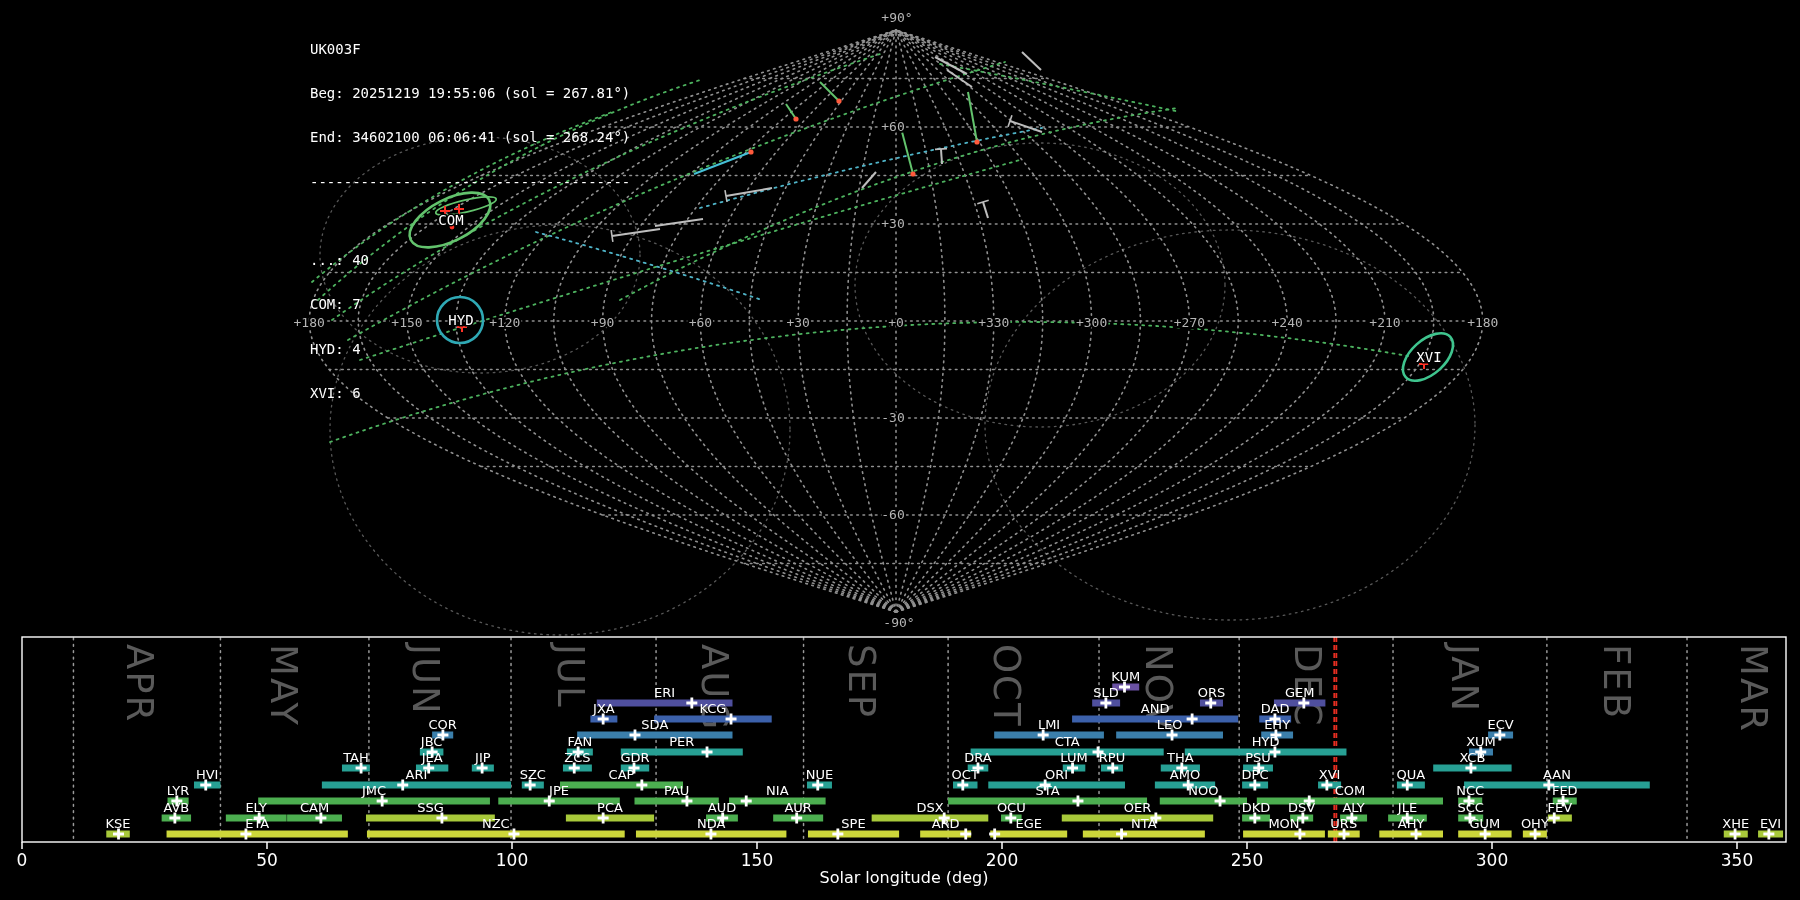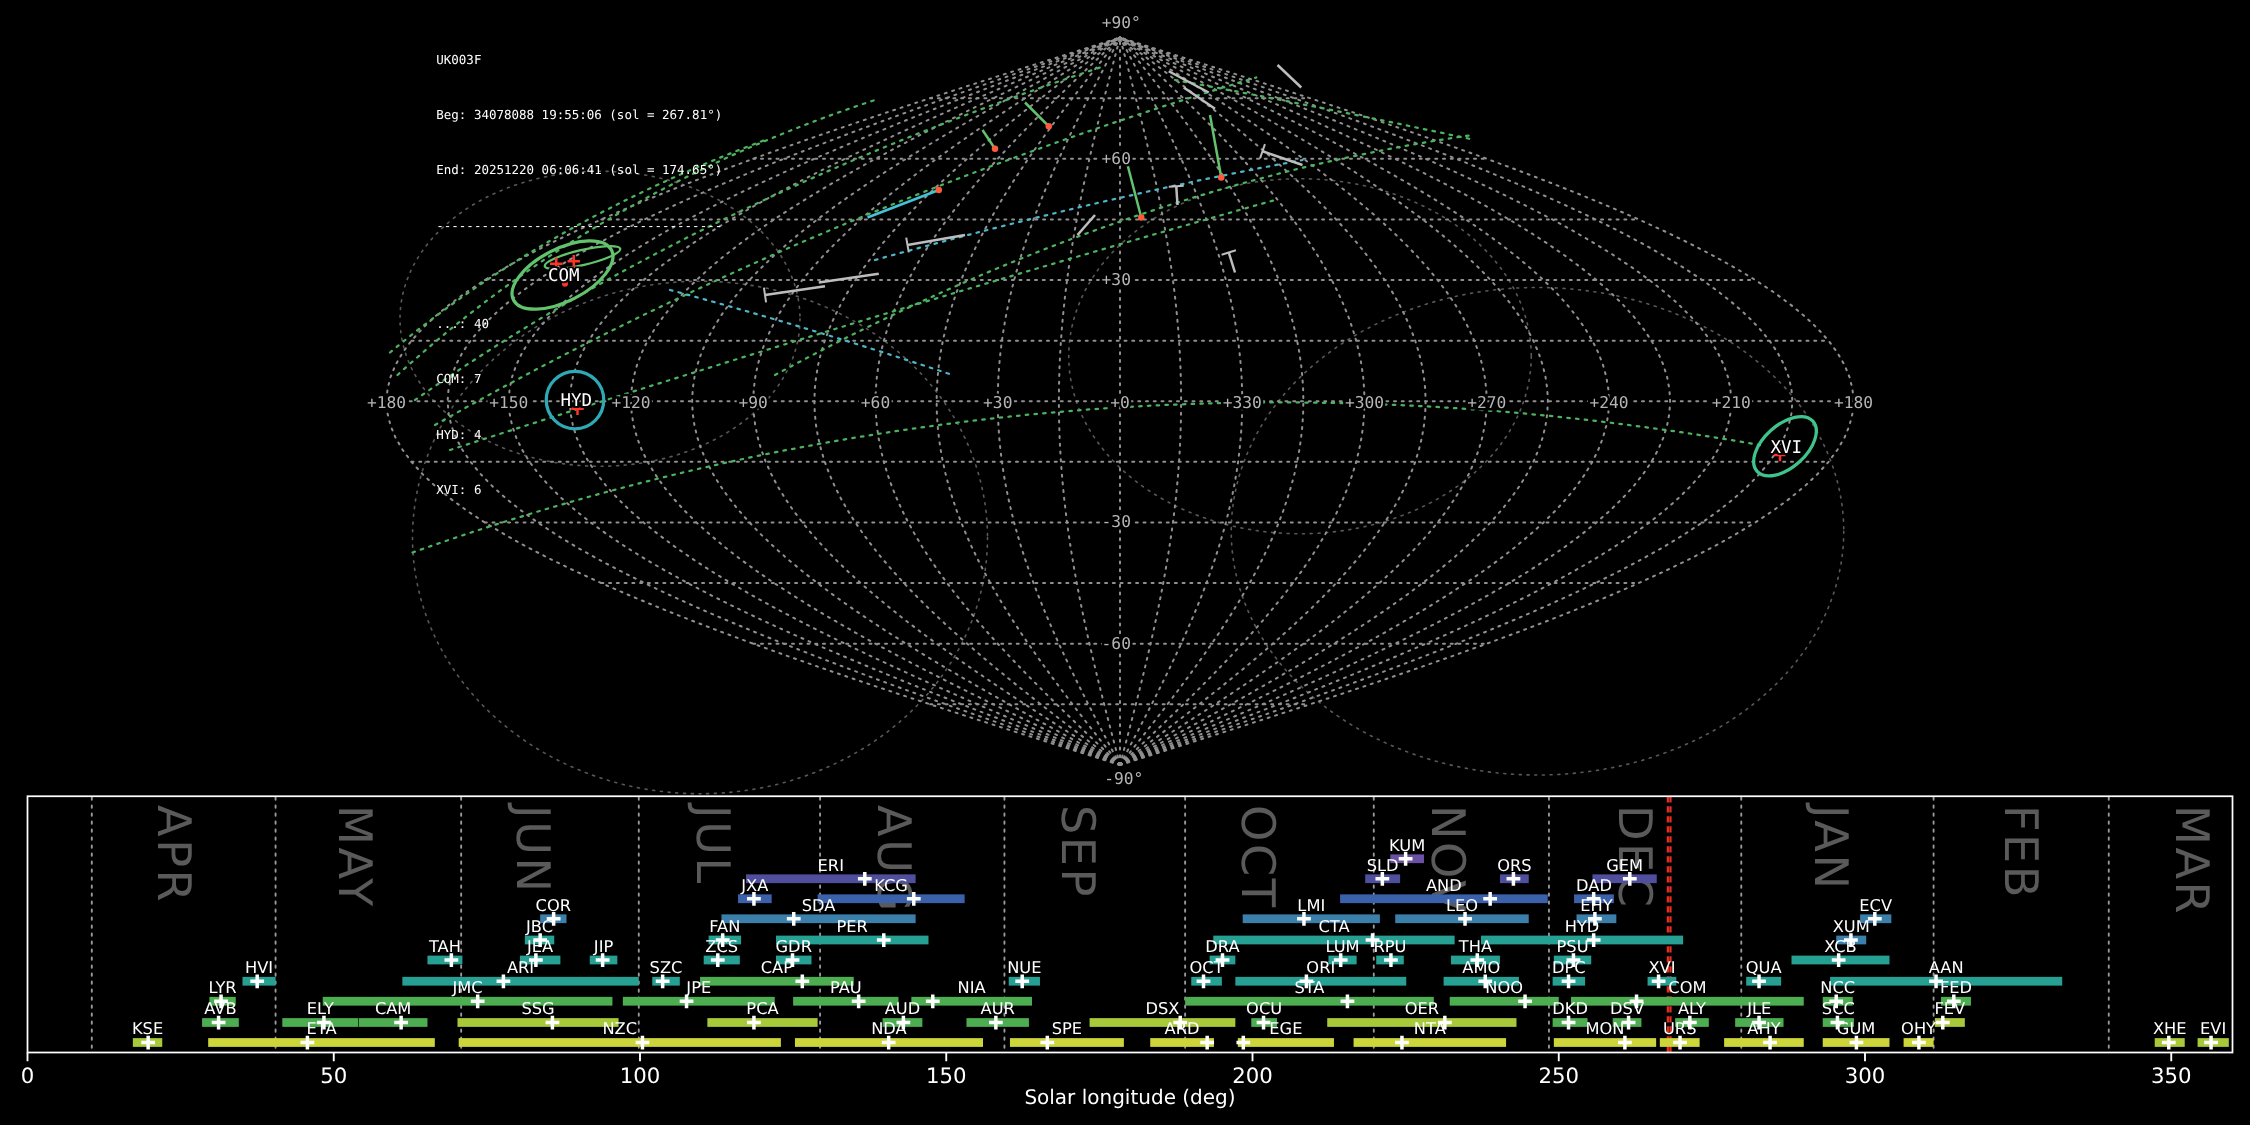--- a/index.html
+++ b/index.html
@@ -1,21 +1,21 @@
 <!DOCTYPE html>
 <html><head>
 <meta charset="utf-8">
 <style>
   html,body{margin:0;padding:0;background:#000;}
   .page{position:relative;width:1800px;height:900px;background:#000;overflow:hidden;
         font-family:"DejaVu Sans",sans-serif;}
   #scene{position:absolute;left:0;top:0;}
   .info{position:absolute;left:310px;top:12px;color:#fff;
-        font-family:"DejaVu Sans Mono",monospace;font-size:10px;line-height:14.8px;
-        white-space:pre;margin-left:39px;}
+        font-family:"DejaVu Sans Mono",monospace;font-size:14px;line-height:14.8px;
+        white-space:pre;}
   .info .gap{height:4px;}
 </style>
 </head>
 <body>
 
 <div class="page">
   <svg id="scene" width="1800" height="900" viewBox="0 0 1800 900">
       <g>
         <g>
           <ellipse fill="none" stroke="#6e6e6e" stroke-width="1.3" stroke-dasharray="1.6 4.6" stroke-linecap="round" cx="560" cy="430" rx="230" ry="205" opacity="0.8"></ellipse>
@@ -618,22 +618,22 @@
           <text x="1492" y="866" text-anchor="middle" fill="#fff" font-size="17" font-family="&quot;DejaVu Sans&quot;,sans-serif">300</text>
           <line x1="1737.0000000000002" y1="842" x2="1737.0000000000002" y2="849" stroke="#fff" stroke-width="1.5"></line>
           <text x="1737.0000000000002" y="866" text-anchor="middle" fill="#fff" font-size="17" font-family="&quot;DejaVu Sans&quot;,sans-serif">350</text>
         </g>
         <text x="904.0000000000001" y="883" text-anchor="middle" fill="#fff" font-size="16" font-family="&quot;DejaVu Sans&quot;,sans-serif">Solar longitude (deg)</text>
       </g>
     </svg>
 
   <div class="info">
     <div>UK003F</div>
-    <div>Beg: 34078088 19:55:06 (sol = 267.81°)</div>
-    <div>End: 20251220 06:06:41 (sol = 174.65°)</div>
+    <div>Beg: 20251219 19:55:06 (sol = 267.81°)</div>
+    <div>End: 34602100 06:06:41 (sol = 268.24°)</div>
     <div>--------------------------------------</div>
     <div class="gap"></div>
     <div>...: 40</div>
     <div>COM: 7</div>
     <div>HYD: 4</div>
     <div>XVI: 6</div>
   </div>
 </div>
 
 </body></html>

